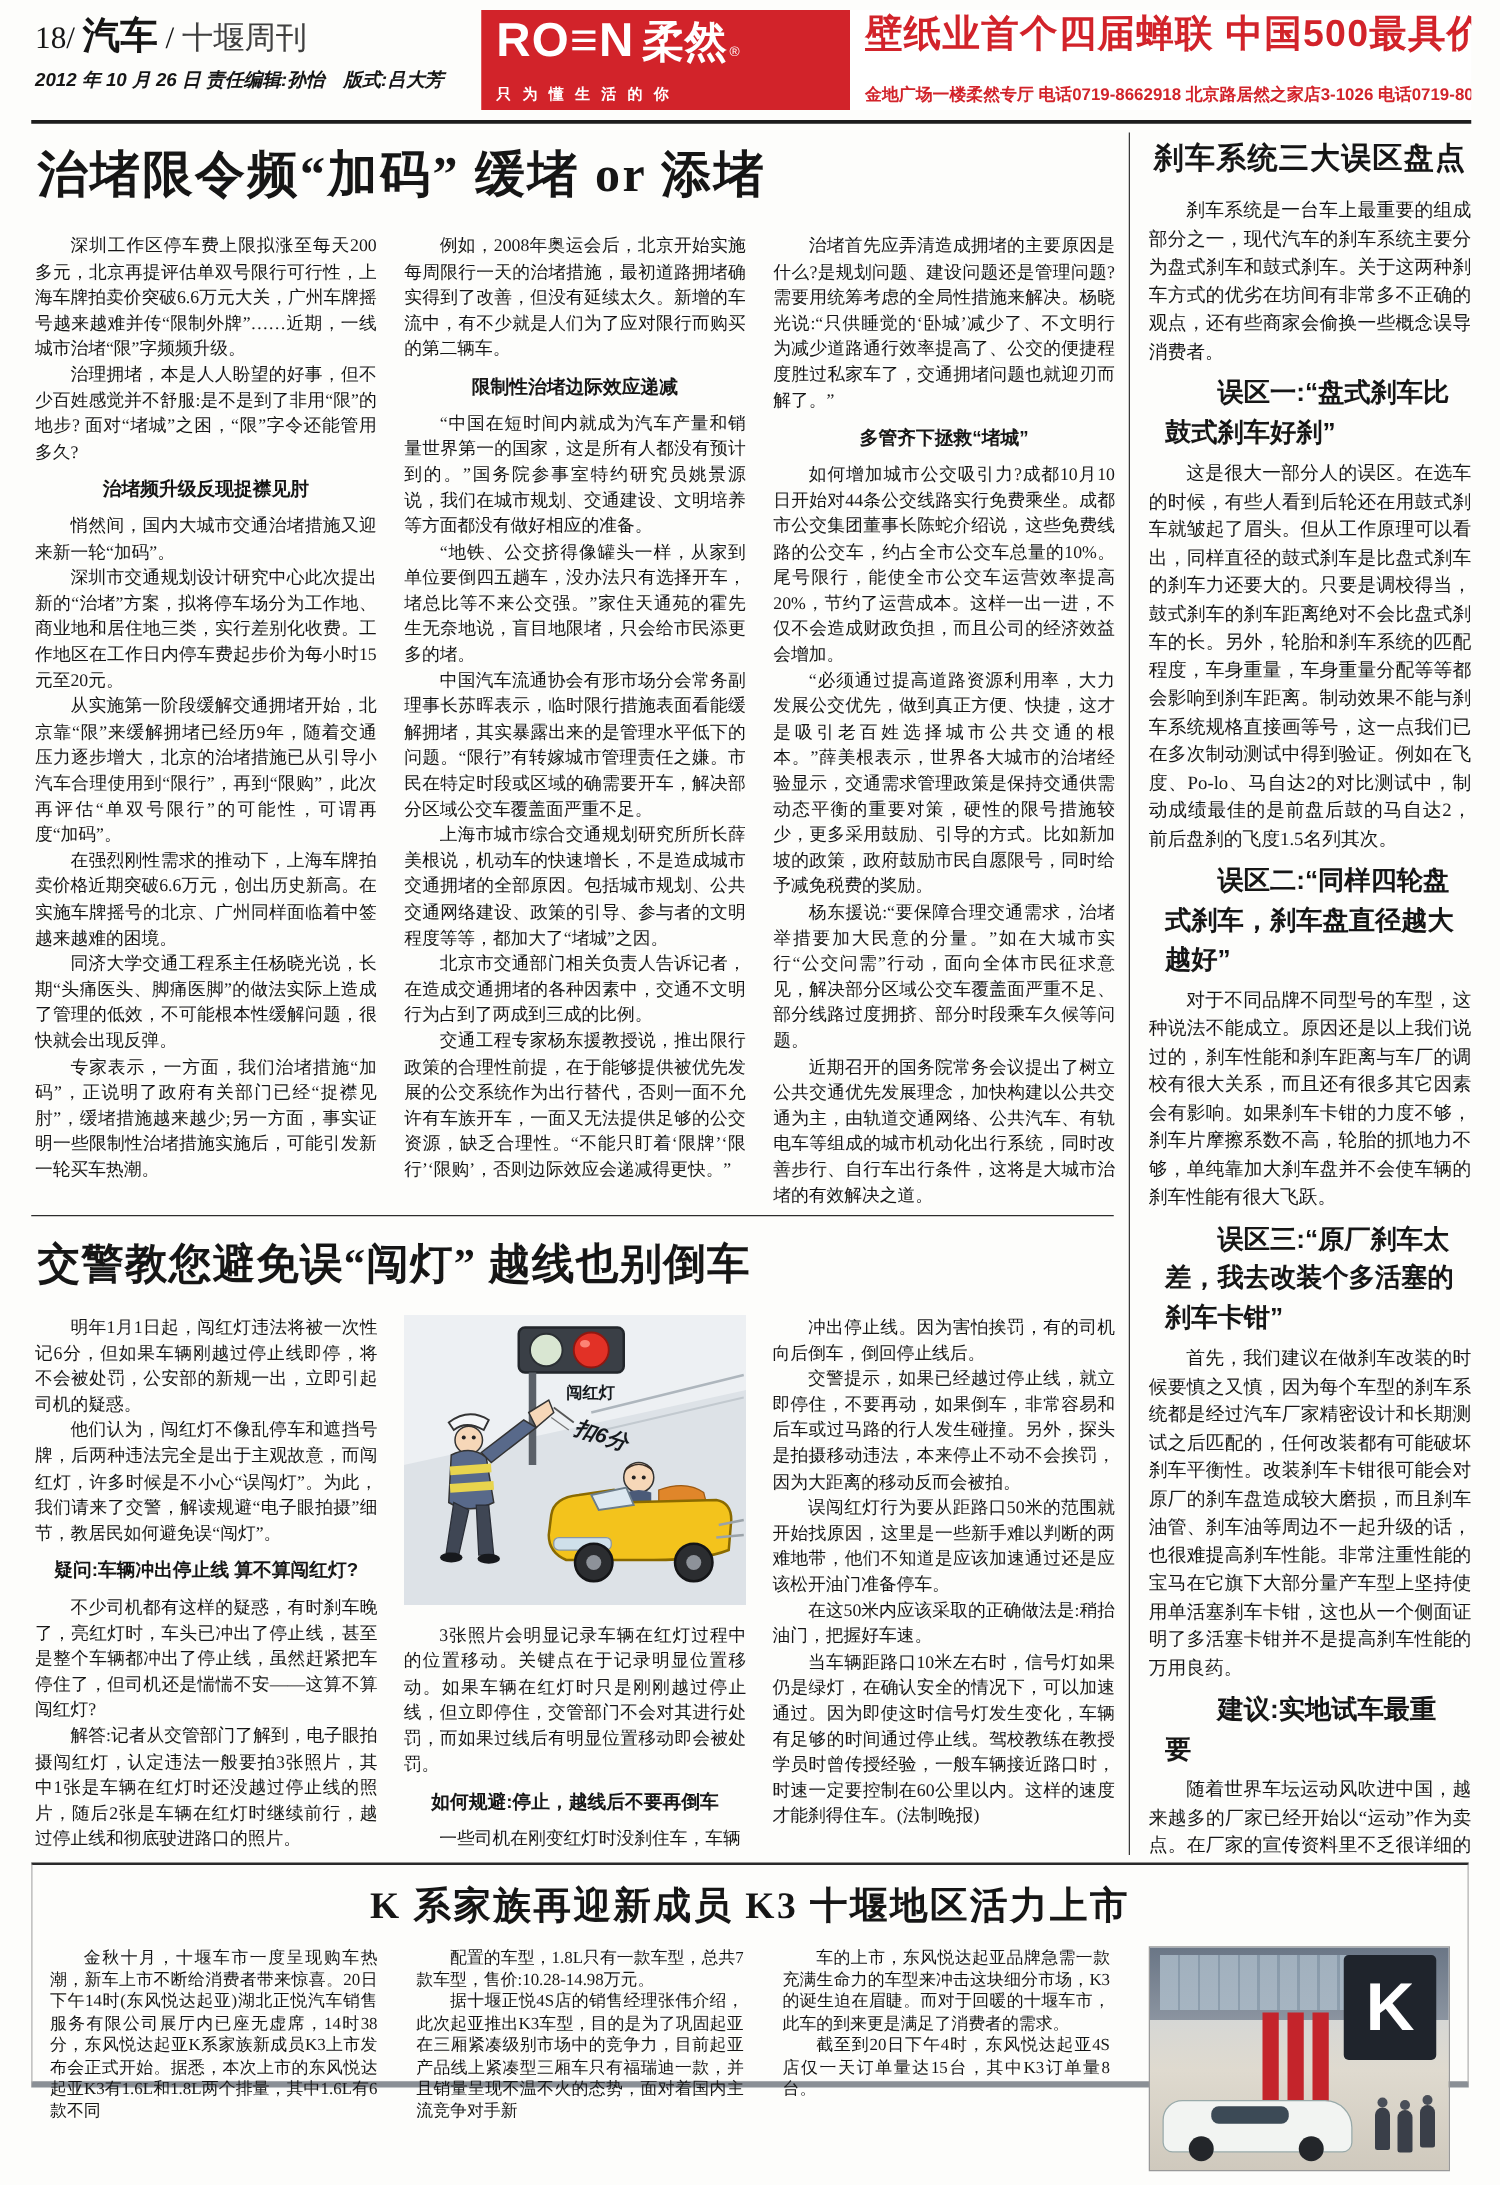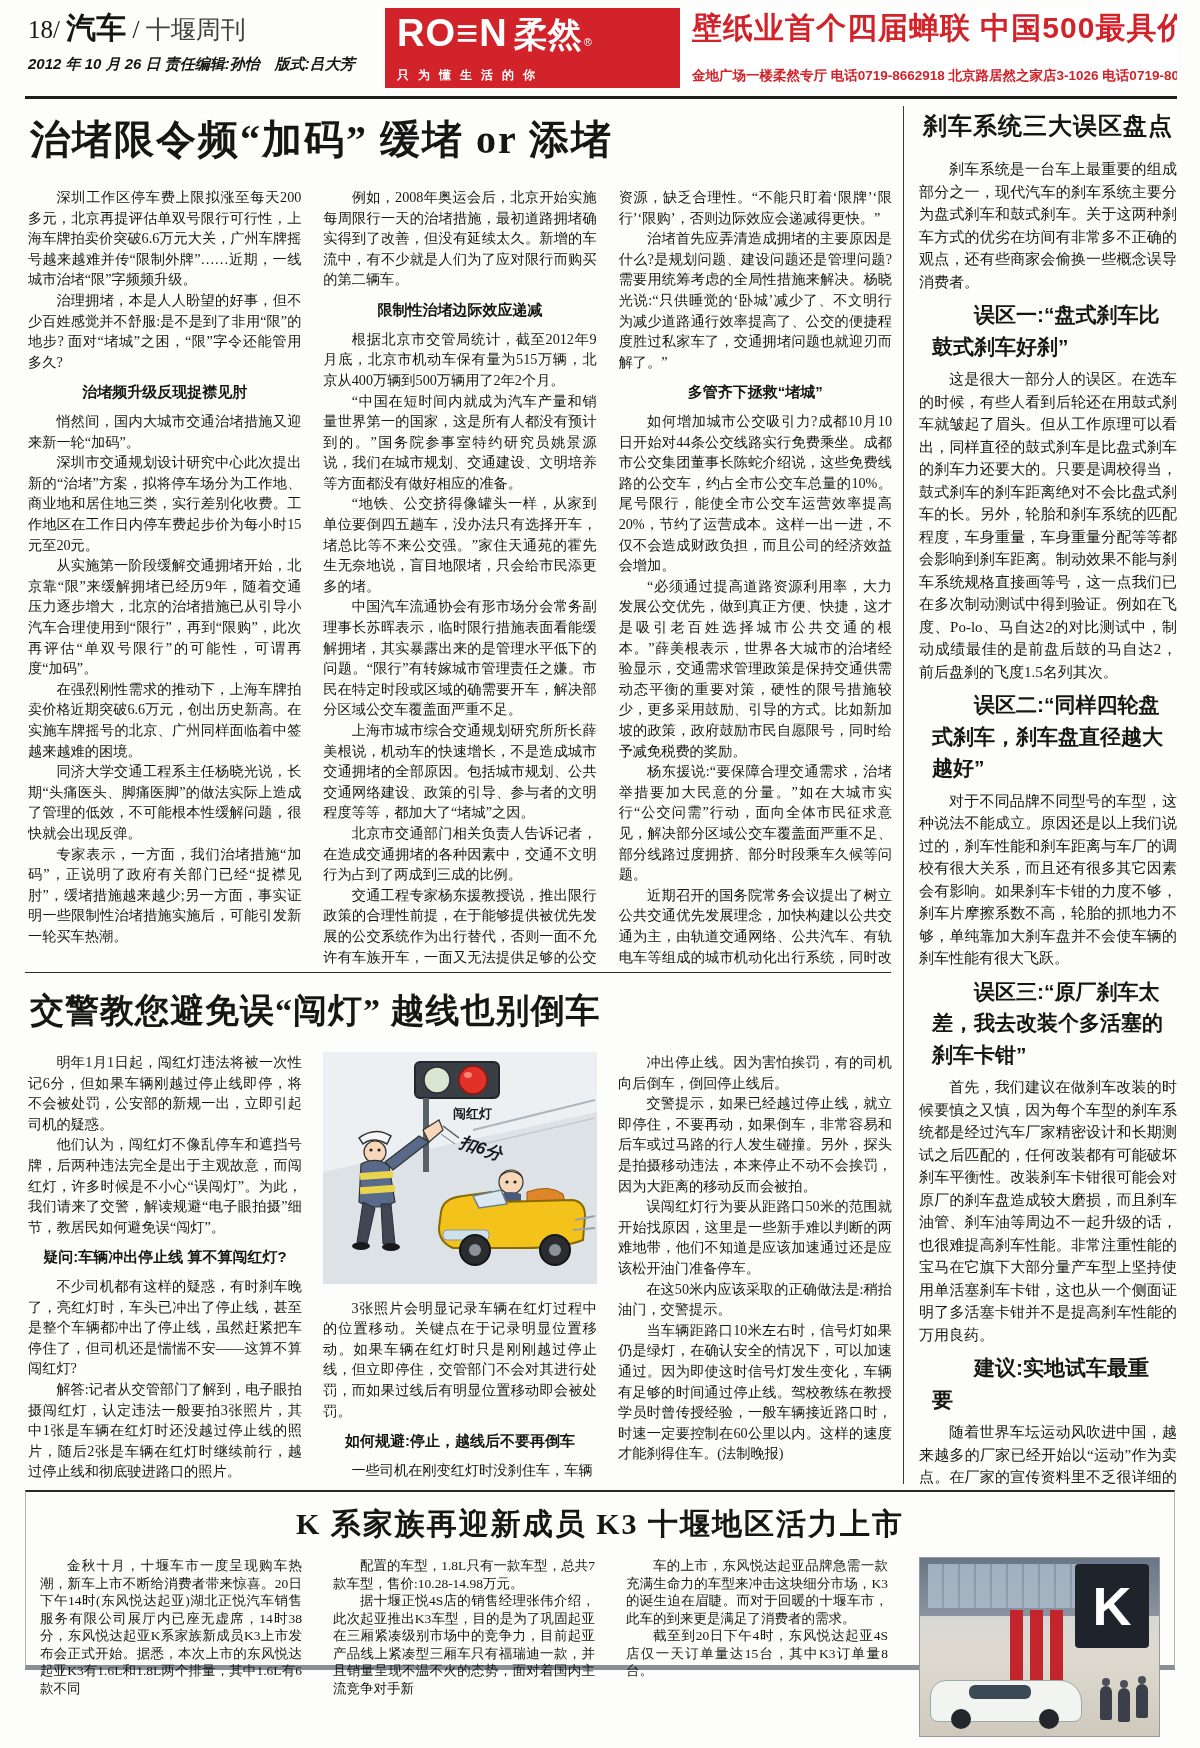--- a/index.html
+++ b/index.html
@@ -121,21 +121,20 @@
         <p class="para">治理拥堵，本是人人盼望的好事，但不少百姓感觉并不舒服:是不是到了非用“限”的地步? 面对“堵城”之困，“限”字令还能管用多久?</p>
         <h4 class="sub">治堵频升级反现捉襟见肘</h4>
         <p class="para">悄然间，国内大城市交通治堵措施又迎来新一轮“加码”。</p>
         <p class="para">深圳市交通规划设计研究中心此次提出新的“治堵”方案，拟将停车场分为工作地、商业地和居住地三类，实行差别化收费。工作地区在工作日内停车费起步价为每小时15元至20元。</p>
         <p class="para">从实施第一阶段缓解交通拥堵开始，北京靠“限”来缓解拥堵已经历9年，随着交通压力逐步增大，北京的治堵措施已从引导小汽车合理使用到“限行”，再到“限购”，此次再评估“单双号限行”的可能性，可谓再度“加码”。</p>
         <p class="para">在强烈刚性需求的推动下，上海车牌拍卖价格近期突破6.6万元，创出历史新高。在实施车牌摇号的北京、广州同样面临着中签越来越难的困境。</p>
         <p class="para">同济大学交通工程系主任杨晓光说，长期“头痛医头、脚痛医脚”的做法实际上造成了管理的低效，不可能根本性缓解问题，很快就会出现反弹。</p>
         <p class="para">专家表示，一方面，我们治堵措施“加码”，正说明了政府有关部门已经“捉襟见肘”，缓堵措施越来越少;另一方面，事实证明一些限制性治堵措施实施后，可能引发新一轮买车热潮。</p>
         <p class="para">例如，2008年奥运会后，北京开始实施每周限行一天的治堵措施，最初道路拥堵确实得到了改善，但没有延续太久。新增的车流中，有不少就是人们为了应对限行而购买的第二辆车。</p>
         <h4 class="sub">限制性治堵边际效应递减</h4>
-        <p class="para">根据北京市交管局统计，截至2012年9月底，北京市机动车保有量为515万辆，北京从400万辆到500万辆用了2年2个月。</p>
         <p class="para">“中国在短时间内就成为汽车产量和销量世界第一的国家，这是所有人都没有预计到的。”国务院参事室特约研究员姚景源说，我们在城市规划、交通建设、文明培养等方面都没有做好相应的准备。</p>
         <p class="para">“地铁、公交挤得像罐头一样，从家到单位要倒四五趟车，没办法只有选择开车，堵总比等不来公交强。”家住天通苑的霍先生无奈地说，盲目地限堵，只会给市民添更多的堵。</p>
         <p class="para">中国汽车流通协会有形市场分会常务副理事长苏晖表示，临时限行措施表面看能缓解拥堵，其实暴露出来的是管理水平低下的问题。“限行”有转嫁城市管理责任之嫌。市民在特定时段或区域的确需要开车，解决部分区域公交车覆盖面严重不足。</p>
         <p class="para">上海市城市综合交通规划研究所所长薛美根说，机动车的快速增长，不是造成城市交通拥堵的全部原因。包括城市规划、公共交通网络建设、政策的引导、参与者的文明程度等等，都加大了“堵城”之因。</p>
         <p class="para">北京市交通部门相关负责人告诉记者，在造成交通拥堵的各种因素中，交通不文明行为占到了两成到三成的比例。</p>
         <p class="para">交通工程专家杨东援教授说，推出限行政策的合理性前提，在于能够提供被优先发展的公交系统作为出行替代，否则一面不允许有车族开车，一面又无法提供足够的公交资源，缺乏合理性。“不能只盯着‘限牌’‘限行’‘限购’，否则边际效应会递减得更快。”</p>
         <p class="para">治堵首先应弄清造成拥堵的主要原因是什么?是规划问题、建设问题还是管理问题?需要用统筹考虑的全局性措施来解决。杨晓光说:“只供睡觉的‘卧城’减少了、不文明行为减少道路通行效率提高了、公交的便捷程度胜过私家车了，交通拥堵问题也就迎刃而解了。”</p>
         <h4 class="sub">多管齐下拯救“堵城”</h4>
         <p class="para">如何增加城市公交吸引力?成都10月10日开始对44条公交线路实行免费乘坐。成都市公交集团董事长陈蛇介绍说，这些免费线路的公交车，约占全市公交车总量的10%。尾号限行，能使全市公交车运营效率提高20%，节约了运营成本。这样一出一进，不仅不会造成财政负担，而且公司的经济效益会增加。</p>
         <p class="para">“必须通过提高道路资源利用率，大力发展公交优先，做到真正方便、快捷，这才是吸引老百姓选择城市公共交通的根本。”薛美根表示，世界各大城市的治堵经验显示，交通需求管理政策是保持交通供需动态平衡的重要对策，硬性的限号措施较少，更多采用鼓励、引导的方式。比如新加坡的政策，政府鼓励市民自愿限号，同时给予减免税费的奖励。</p>
@@ -211,21 +210,21 @@
         <div>
             <p class="para">3张照片会明显记录车辆在红灯过程中的位置移动。关键点在于记录明显位置移动。如果车辆在红灯时只是刚刚越过停止线，但立即停住，交管部门不会对其进行处罚，而如果过线后有明显位置移动即会被处罚。</p>
             <h4 class="sub">如何规避:停止，越线后不要再倒车</h4>
             <p class="para">一些司机在刚变红灯时没刹住车，车辆</p>
           </div>
       </div>
       <div class="a2col btext">
           <p class="para">冲出停止线。因为害怕挨罚，有的司机向后倒车，倒回停止线后。</p>
           <p class="para">交警提示，如果已经越过停止线，就立即停住，不要再动，如果倒车，非常容易和后车或过马路的行人发生碰撞。另外，探头是拍摄移动违法，本来停止不动不会挨罚，因为大距离的移动反而会被拍。</p>
           <p class="para">误闯红灯行为要从距路口50米的范围就开始找原因，这里是一些新手难以判断的两难地带，他们不知道是应该加速通过还是应该松开油门准备停车。</p>
-          <p class="para">在这50米内应该采取的正确做法是:稍抬油门，交警提示。</p>
+          <p class="para">在这50米内应该采取的正确做法是:稍抬油门，把握好车速。</p>
           <p class="para">当车辆距路口10米左右时，信号灯如果仍是绿灯，在确认安全的情况下，可以加速通过。因为即使这时信号灯发生变化，车辆有足够的时间通过停止线。驾校教练在教授学员时曾传授经验，一般车辆接近路口时，时速一定要控制在60公里以内。这样的速度才能刹得住车。(法制晚报)</p>
         </div>
     </div>
   </div>
 
   <div class="vdiv"></div>
   <div class="sidebar">
     <div class="sb-title">刹车系统三大误区盘点</div>
     <div class="sb-body">
         <p class="para">刹车系统是一台车上最重要的组成部分之一，现代汽车的刹车系统主要分为盘式刹车和鼓式刹车。关于这两种刹车方式的优劣在坊间有非常多不正确的观点，还有些商家会偷换一些概念误导消费者。</p>

